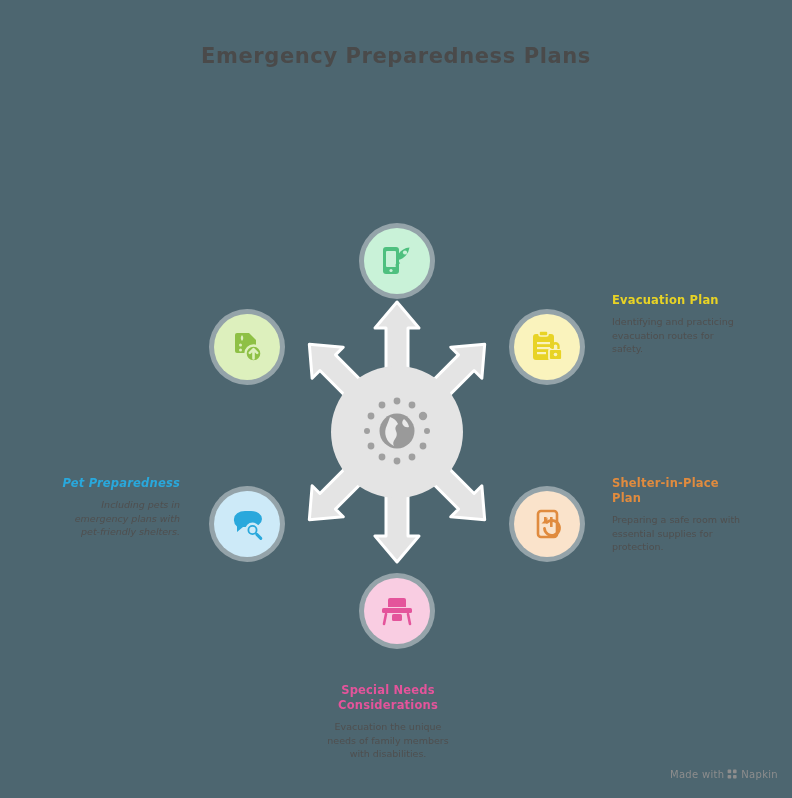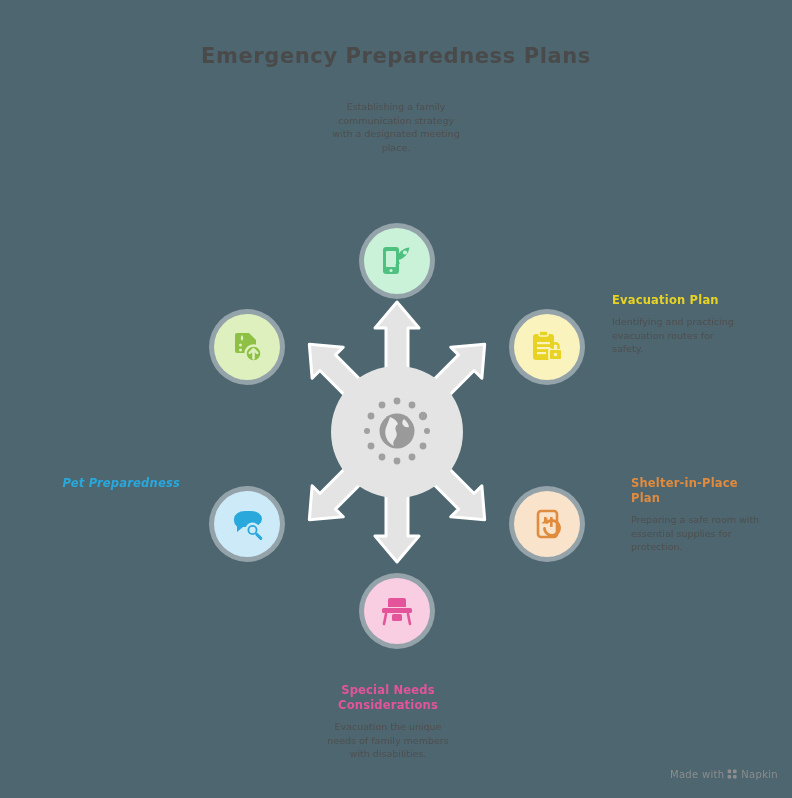--- a/index.html
+++ b/index.html
@@ -84,21 +84,21 @@
   .label-desc {
     font-size: 9.5px;
     line-height: 13.5px;
     color: #4f4f4f;
   }
 
   .blk-top      { left: 330px; top: 100px;  width: 132px; text-align: center; }
   .blk-docs     { left: 58px;  top: 268px;  width: 122px; text-align: right;  }
   .blk-evac     { left: 612px; top: 293px;  width: 130px; text-align: left;   }
   .blk-pet      { left: 58px;  top: 476px;  width: 122px; text-align: right; font-style: italic;  }
-  .blk-shelter  { left: 612px; top: 476px;  width: 130px; text-align: left; margin-left: 19px;   }
+  .blk-shelter  { left: 612px; top: 476px;  width: 130px; text-align: left;   }
   .blk-bottom   { left: 322px; top: 663px;  width: 132px; text-align: center; margin-top: 20px; }
 
   
   .footer {
     position: absolute;
     right: 14px;
     bottom: 18px;
     display: flex;
     align-items: center;
     gap: 3px;
@@ -172,21 +172,20 @@
     <svg width="36" height="36" viewBox="0 0 36 36">
       <rect x="4" y="4" width="16" height="27" rx="3" fill="#4ec07f"></rect>
       <rect x="7" y="8" width="10" height="16" rx="1" fill="#c9f2d8"></rect>
       <circle cx="12" cy="27.5" r="1.6" fill="#c9f2d8"></circle>
       <path d="M30.5 4.5 q-7 0.5 -11 6.5 l-1.6 3.2 2.6 2.6 3.2 -1.6 q6 -4 6.8 -10.7 Z" fill="#4ec07f"></path>
       <path d="M18.6 17.6 l-2.6 5.2 5.2 -2.6 Z" fill="#4ec07f"></path>
       <circle cx="26" cy="9.5" r="2.1" fill="#c9f2d8"></circle>
     </svg>
   </div>
   <div class="label-block blk-top">
-    <div class="label-desc">Establishing a family communication strategy with a designated meeting place.</div>
   </div>
 
   <div class="node-circle" style="left:514px; top:314px; background:#faf3bd;">
     <svg width="36" height="36" viewBox="0 0 36 36">
       <rect x="4" y="5" width="21" height="26" rx="3" fill="#e8d325"></rect>
       <rect x="10" y="2" width="9" height="5" rx="1.6" fill="#e8d325" stroke="#faf3bd" stroke-width="1.6"></rect>
       <rect x="8" y="13" width="13" height="2.2" fill="#faf3bd"></rect>
       <rect x="8" y="18" width="13" height="2.2" fill="#faf3bd"></rect>
       <rect x="8" y="23" width="9" height="2.2" fill="#faf3bd"></rect>
       <rect x="20" y="20" width="13" height="11" rx="2" fill="#e8d325" stroke="#faf3bd" stroke-width="1.8"></rect>
@@ -230,20 +229,21 @@
   <div class="node-circle" style="left:214px; top:491px; background:#cdeaf8;">
     <svg width="36" height="36" viewBox="0 0 36 36">
       <path d="M5 13 a11 8 0 0 1 11 -8 h6 a11 8 0 0 1 11 8 a11 8 0 0 1 -11 8 h-8 l-6 5 v-5.6 A8 8 0 0 1 5 13 Z" fill="#29a8dc"></path>
       <circle cx="23.5" cy="24" r="6.2" fill="#29a8dc" stroke="#cdeaf8" stroke-width="2.4"></circle>
       <circle cx="23.5" cy="24" r="3.2" fill="#cdeaf8"></circle>
       <path d="M27.8 28.4 l4 4" stroke="#29a8dc" stroke-width="3" stroke-linecap="round"></path>
     </svg>
   </div>
   <div class="label-block blk-pet">
     <div class="label-title" style="color:#29a8dc">Pet Preparedness</div>
+    <div class="label-desc">Including pets in emergency plans with pet-friendly shelters.</div>
   </div>
 
   <div class="node-circle" style="left:214px; top:314px; background:#ddf0bd;">
     <svg width="36" height="36" viewBox="0 0 36 36">
       <path d="M6 6 a2 2 0 0 1 2 -2 h12 l7 7 v13 h-19 a2 2 0 0 1 -2 -2 Z" fill="#8ec045"></path>
       <path d="M13 6 q2.5 3 0 6 q-2.5 -3 0 -6 Z" fill="#ddf0bd"></path>
       <circle cx="11.5" cy="16" r="1.5" fill="#ddf0bd"></circle>
       <circle cx="11.5" cy="21" r="1.5" fill="#ddf0bd"></circle>
       <circle cx="24.5" cy="24.5" r="8" fill="#8ec045" stroke="#ddf0bd" stroke-width="2.4"></circle>
       <path d="M24.5 29.5 v-9 M20.8 23.8 l3.7 -3.7 3.7 3.7" fill="none" stroke="#ddf0bd" stroke-width="2.6" stroke-linecap="round" stroke-linejoin="round"></path>

